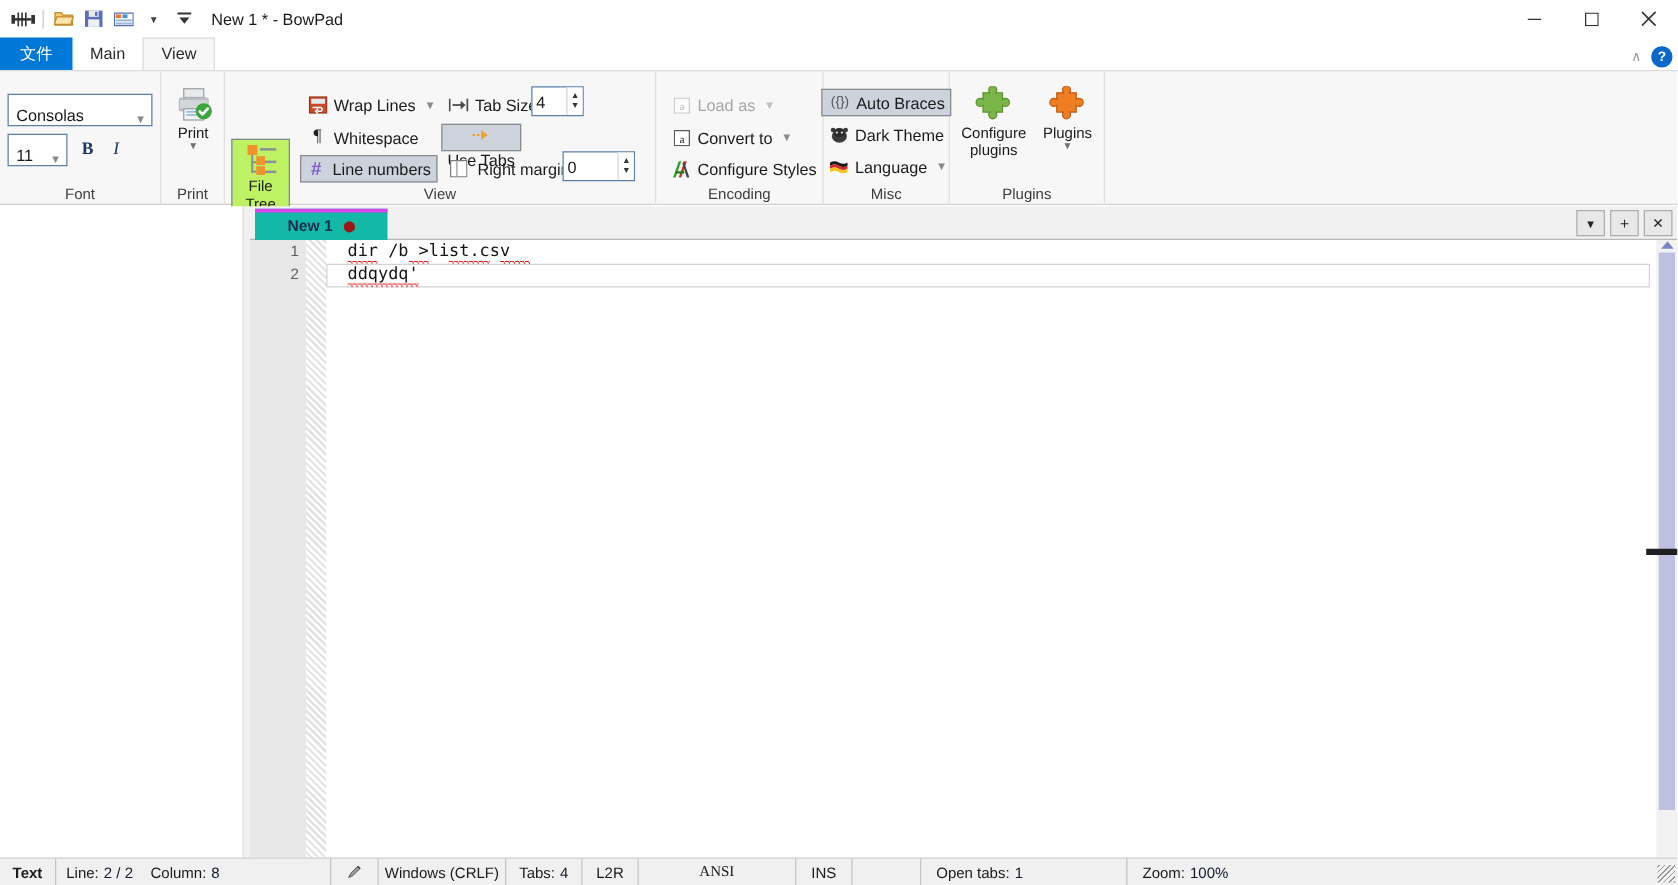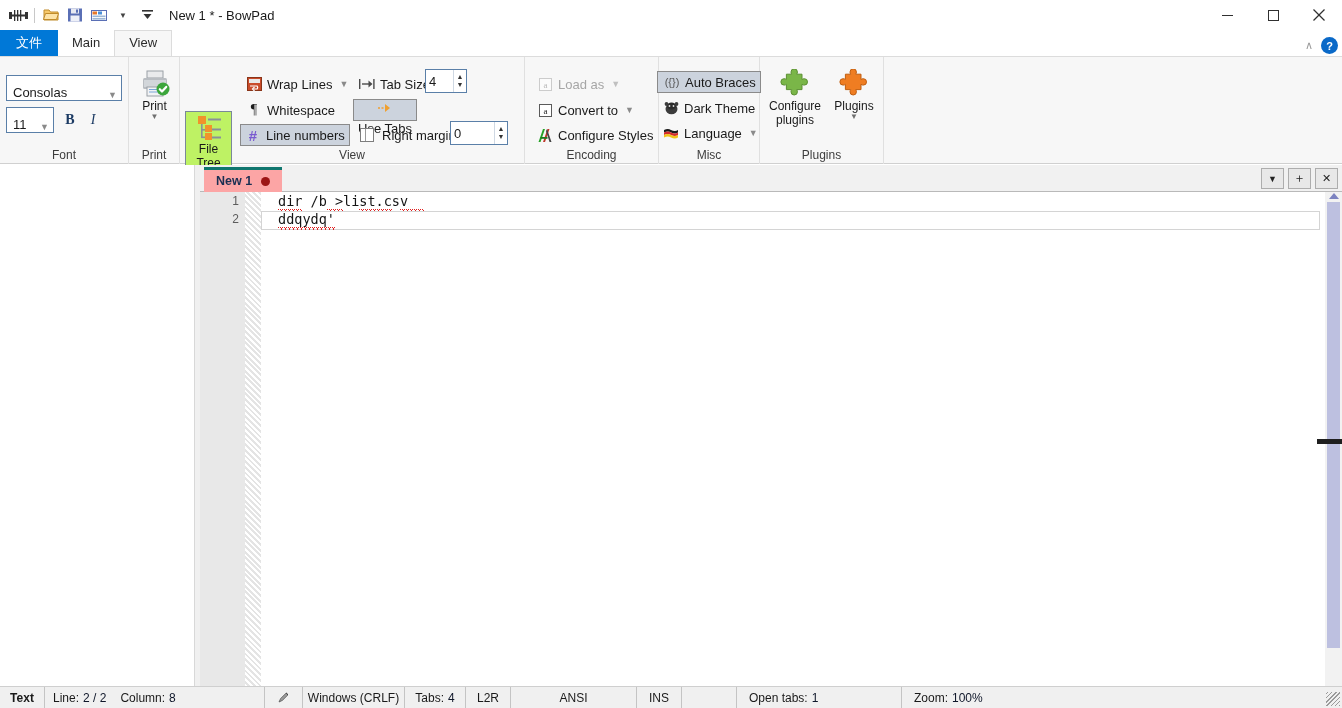--- a/index.html
+++ b/index.html
@@ -110,22 +110,22 @@
                   background:#fff; }
   .spin .arrows span { font-size:7px; line-height:8px; color:#333; }
 
   
   .docbar {
     position:absolute; left:200px; top:165px; width:1142px; height:27px;
     background:#f1f1f1; border-bottom:1px solid #b9b9b9;
   }
   .doctab {
     position:absolute; left:4px; top:2px; height:25px;
-    background:#fca5a5; border-top:3px solid #0f766e;
-    display:flex; align-items:center; padding:0 12px; gap:9px;
+    background:#14b8a6; border-top:3px solid #d946ef;
+    display:flex; align-items:center; padding:0 26px; gap:9px;
   }
   .doctab .name { font-size:12.5px; font-weight:bold; color:#1a2f52; }
   .dot { width:9px; height:9px; border-radius:50%; background:#9c1515; }
   .docbar-btns { position:absolute; right:4px; top:3px; display:flex; gap:4px; }
   .tbtn {
     width:23px; height:21px; background:#e8e8e8; border:1px solid #adadad;
     display:flex; align-items:center; justify-content:center; font-size:12px; color:#222;
   }
 
   
@@ -580,21 +580,21 @@
     <div class="scell" style="width:102px;">
       <span>Windows (CRLF)</span>
     </div>
     <div class="scell" style="width:61px; gap:4px;">
       <span>Tabs:</span>
       <span class="val-red">4</span>
     </div>
     <div class="scell" style="width:45px;">
       <span>L2R</span>
     </div>
-    <div class="scell" style="width:126px;">
+    <div class="scell" style="width:126px;font-family:Liberation Serif, serif;">
       <span>ANSI</span>
     </div>
     <div class="scell" style="width:45px;">
       <span>INS</span>
     </div>
     <div class="scell" style="width:55px;">
       <span></span>
     </div>
     <div class="scell left" style="width:165px; gap:4px; padding-left:12px;">
       <span>Open tabs:</span>

